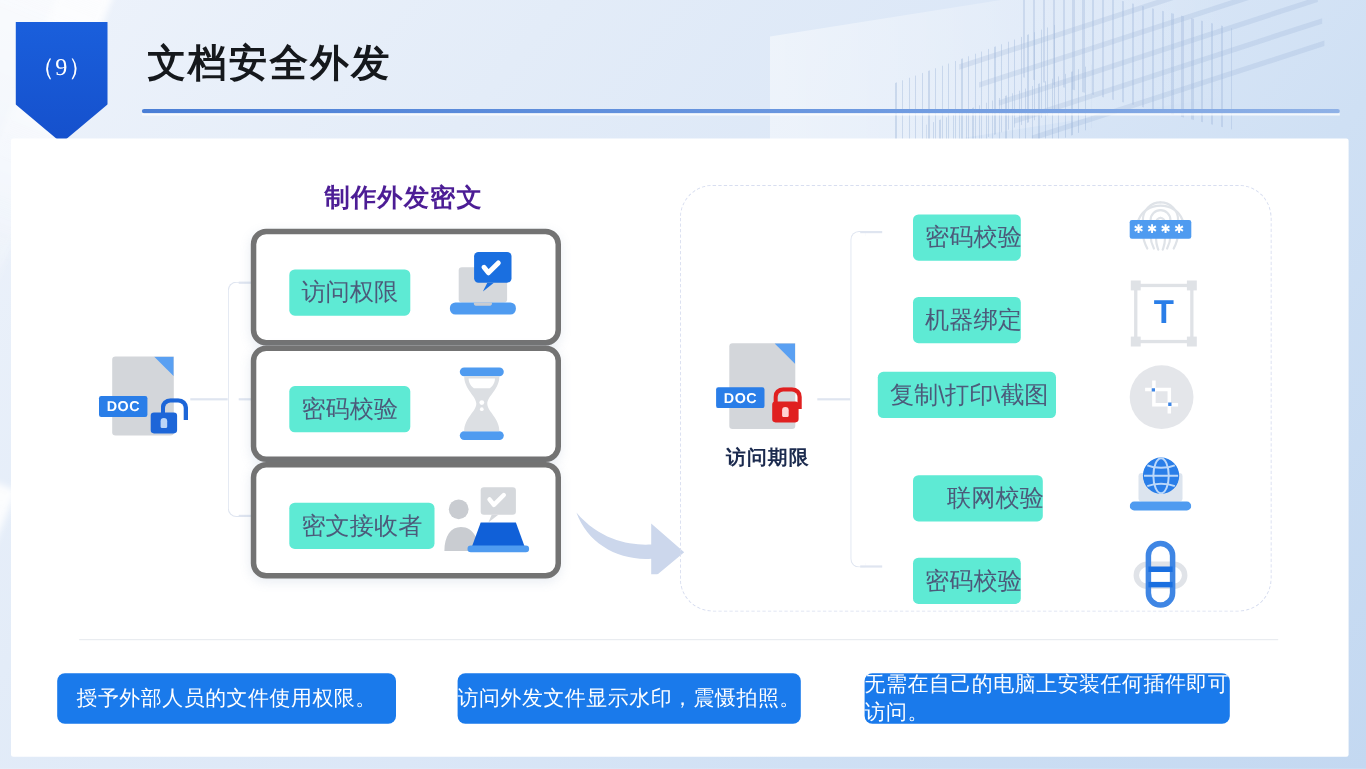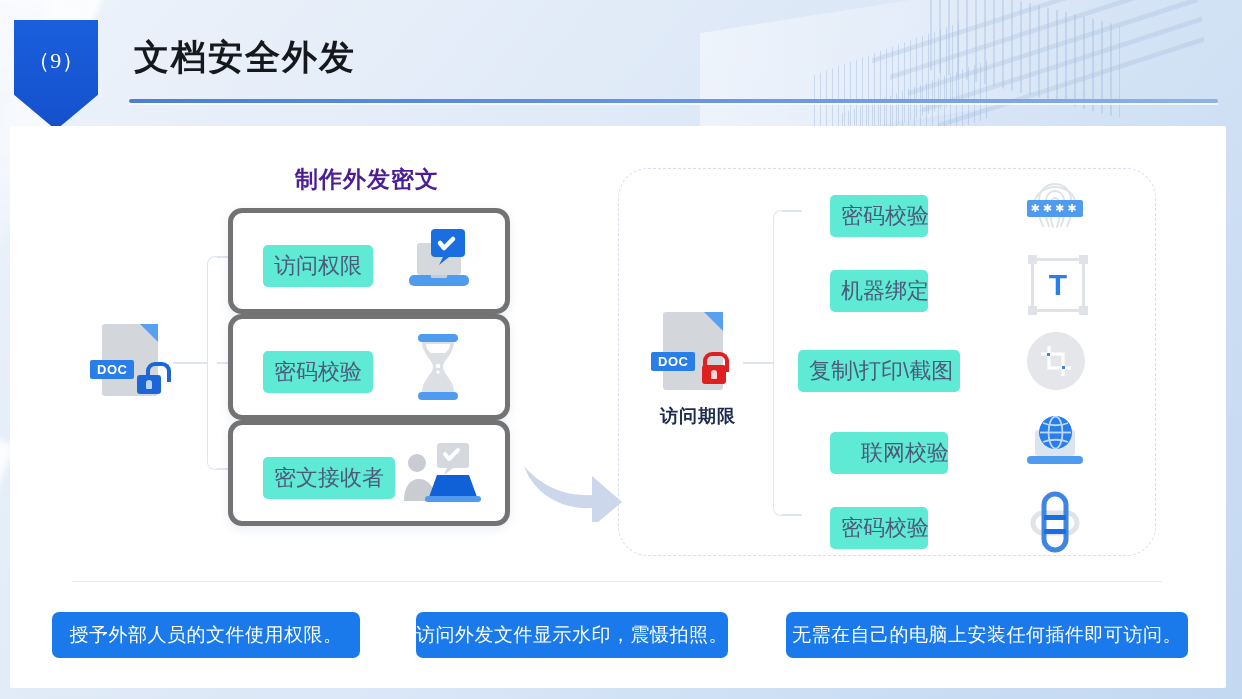--- a/index.html
+++ b/index.html
@@ -331,21 +331,21 @@
     <div class="ricon" style="left:1013px;top:128px;">
       <div class="tmark">
         <div class="hd" style="left:-6px;top:-6px;"></div>
         <div class="hd" style="right:-6px;top:-6px;"></div>
         <div class="hd" style="left:-6px;bottom:-6px;"></div>
         <div class="hd" style="right:-6px;bottom:-6px;"></div>
         <div class="t">T</div>
       </div>
     </div>
 
-    <div class="pill" style="left:788px;top:224px;width:140px;text-align:center;">复制\打印\截图</div>
+    <div class="pill" style="left:788px;top:212px;width:140px;text-align:center;">复制\打印\截图</div>
     <div class="ricon" style="left:1013px;top:204px;">
       <div class="crop-circle"></div>
       <div class="crop-sym">
         <svg viewBox="0 0 30 30" width="30" height="30">
           <path d="M8 1v21h21" stroke="#ffffff" stroke-width="3.2" fill="none" stroke-linecap="square"></path>
           <path d="M1 8h21v21" stroke="#ffffff" stroke-width="3.2" fill="none" stroke-linecap="square"></path>
           <path d="M6 7h3v3H6z" fill="#3f86e4"></path>
           <path d="M21 20h3v3h-3z" fill="#3f86e4"></path>
         </svg>
       </div>
@@ -383,16 +383,16 @@
         </svg>
       </div>
     </div>
 
     <div id="divider"></div>
   </div>
 
   <div id="bottom">
     <div class="btn" style="left:52px;top:11px;width:308px;">授予外部人员的文件使用权限。</div>
     <div class="btn" style="left:416px;top:11px;width:312px;text-align:right;">访问外发文件显示水印，震慑拍照。</div>
-    <div class="btn" style="left:786px;top:11px;width:402px;">无需在自己的电脑上安装任何插件即可访问。</div>
+    <div class="btn" style="left:786px;top:11px;width:332px;">无需在自己的电脑上安装任何插件即可访问。</div>
   </div>
 
 </div>
 
 </body></html>

